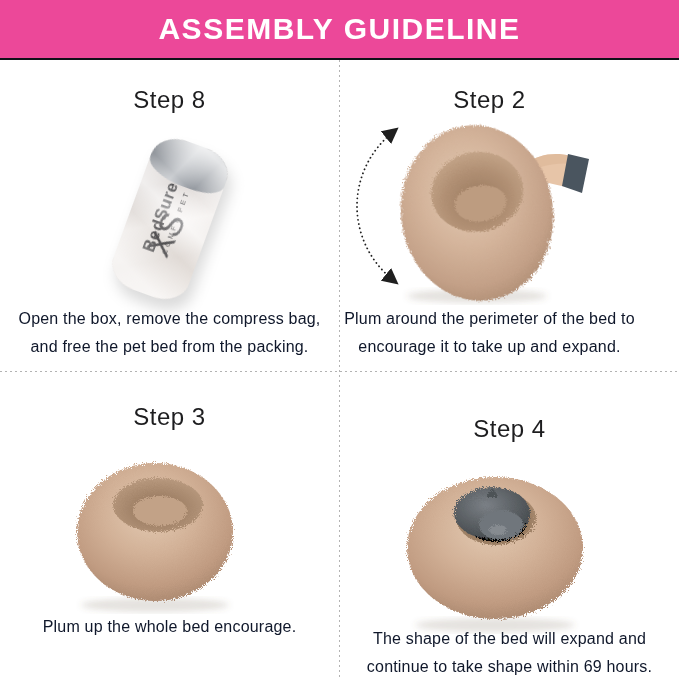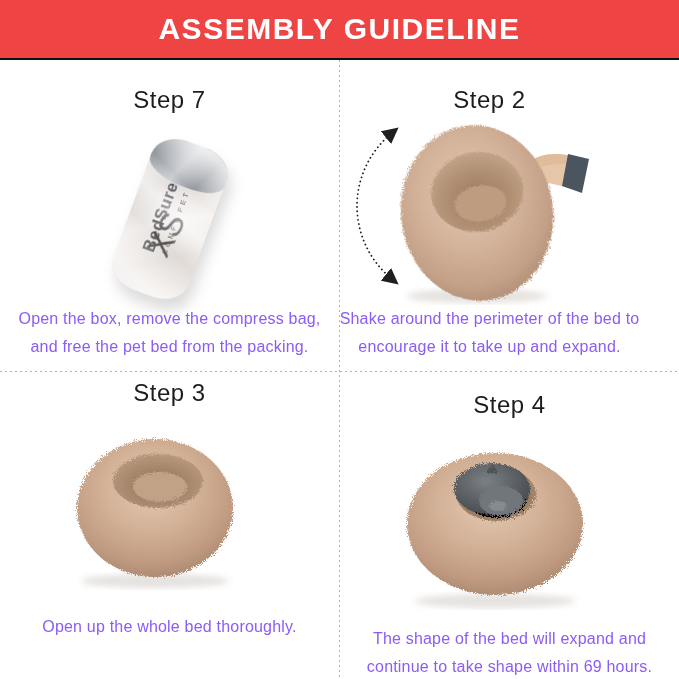--- a/index.html
+++ b/index.html
@@ -1,45 +1,45 @@
 <!DOCTYPE html>
 <html><head>
 <meta charset="utf-8">
 <style>
   html,body{margin:0;padding:0;background:#fff;}
   #page{position:relative;width:679px;height:679px;background:#ffffff;overflow:hidden;
         font-family:"Liberation Sans", sans-serif;}
 
   
-  .header{position:absolute;left:0;top:0;width:679px;height:58px;background:#ef4444;
+  .header{position:absolute;left:0;top:0;width:679px;height:58px;background:#ec4899;
           border-bottom:2px solid #101117;display:flex;align-items:center;justify-content:center;}
   .header-title{color:#ffffff;font-size:30px;font-weight:bold;letter-spacing:1.5px;}
 
   
   .v-divider{position:absolute;left:339px;top:60px;width:1px;height:619px;
              background-image:repeating-linear-gradient(to bottom,#b3b3b3 0 2px,transparent 2px 5px);}
   .h-divider{position:absolute;left:0;top:371px;width:679px;height:1px;
              background-image:repeating-linear-gradient(to right,#b3b3b3 0 2px,transparent 2px 5px);}
 
   
   .cell{position:absolute;display:flex;flex-direction:column;align-items:center;}
   .cell-1{left:0;   top:60px; width:339px;height:311px;}
   .cell-2{left:320px;top:60px; width:339px;height:311px;}
   .cell-3{left:0;   top:371px;width:339px;height:308px;}
   .cell-4{left:340px;top:383px;width:339px;height:308px;}
 
   .step-title{font-size:24px;font-weight:500;color:#1d1d1f;letter-spacing:.5px;height:30px;}
   .row1 .step-title{margin-top:26px;}
-  .row2 .step-title{margin-top:8px;}
+  .row2 .step-title{margin-top:32px;}
 
   .illus{position:relative;flex:1;width:339px;}
   .illus svg{position:absolute;left:0;top:0;}
 
   .caption{min-height:56px;margin-bottom:10px;text-align:center;
-           font-size:16px;line-height:28px;color:#8b5cf6;letter-spacing:.2px;width:330px;}
+           font-size:16px;line-height:28px;color:#0f172a;letter-spacing:.2px;width:330px;}
 
   
   .roll{position:absolute;left:130px;top:24px;width:80px;height:158px;
         transform:rotate(20deg);border-radius:30px/24px;overflow:hidden;
         filter:drop-shadow(7px 9px 7px rgba(0,0,0,.14));
         background:linear-gradient(150deg,#f3f1f0,#ddd8d6 30%,#f6f3f1 52%,#e6e0dc 72%,#f2ede9);}
   .roll-cap{position:absolute;left:0;top:0;width:100%;height:44px;
             background:linear-gradient(115deg,#7e838a,#c6c9cd 45%,#8f949b 72%,#b4b7bb);
             border-radius:30px 30px 40% 50% / 24px 24px 30% 40%;}
   .roll-sheen{position:absolute;inset:0;border-radius:30px/24px;
@@ -58,21 +58,21 @@
 <div id="page">
 
   <div class="header">
     <div class="header-title">ASSEMBLY GUIDELINE</div>
   </div>
 
   <div class="v-divider"></div>
   <div class="h-divider"></div>
 
   <div class="cell cell-1 row1">
-    <div class="step-title">Step 7</div>
+    <div class="step-title">Step 8</div>
     <div class="illus">
       <div class="roll">
         <div class="roll-cap"></div>
         <div class="roll-brand">
           <div class="roll-brand-name">BedSure</div>
           <div class="roll-brand-sub">COMFY PET</div>
         </div>
         <div class="roll-size">XS</div>
         <div class="roll-sheen"></div>
       </div>
@@ -126,21 +126,21 @@
         <g transform="rotate(-8 157 97)">
           <ellipse cx="157" cy="97" rx="76" ry="88" fill="url(#g2o)" filter="url(#fur2)"></ellipse>
           <ellipse cx="160" cy="76" rx="46" ry="40" fill="url(#g2h)" filter="url(#fur2)"></ellipse>
           <ellipse cx="162" cy="88" rx="26" ry="18" fill="#bd9c80" filter="url(#fur2)"></ellipse>
         </g>
 
         <path d="M 73,16 C 25,55 25,125 73,164" fill="none" stroke="#1f1f1f" stroke-width="1.8" stroke-linecap="round" stroke-dasharray="0.1 4.2" marker-start="url(#ah2a)" marker-end="url(#ah2b)"></path>
       </svg>
     </div>
     <div class="caption">
-      <div>Shake around the perimeter of the bed to</div>
+      <div>Plum around the perimeter of the bed to</div>
       <div>encourage it to take up and expand.</div>
     </div>
   </div>
 
   <div class="cell cell-3 row2">
     <div class="step-title">Step 3</div>
     <div class="illus">
       <svg width="339" height="197" viewBox="0 0 339 197">
         <defs>
           <radialGradient id="g3o" cx="47%" cy="36%" r="68%">
@@ -162,21 +162,21 @@
               <feGaussianBlur stdDeviation="3"></feGaussianBlur>
             </filter>
         </defs>
         <ellipse cx="155" cy="172" rx="74" ry="7" fill="rgba(110,92,78,.18)" filter="url(#blur3)"></ellipse>
         <ellipse cx="155" cy="99" rx="78" ry="69" fill="url(#g3o)" filter="url(#fur3)"></ellipse>
         <ellipse cx="158" cy="72" rx="45" ry="27" fill="url(#g3h)" filter="url(#fur3)"></ellipse>
         <ellipse cx="160" cy="78" rx="27" ry="15" fill="#c2a287" filter="url(#fur3)"></ellipse>
       </svg>
     </div>
     <div class="caption">
-      <div>Open up the whole bed thoroughly.</div>
+      <div>Plum up the whole bed encourage.</div>
       <div></div>
     </div>
   </div>
 
   <div class="cell cell-4 row2">
     <div class="step-title">Step 4</div>
     <div class="illus">
       <svg width="339" height="197" viewBox="0 0 339 197">
         <defs>
           <radialGradient id="g4o" cx="47%" cy="36%" r="68%">

